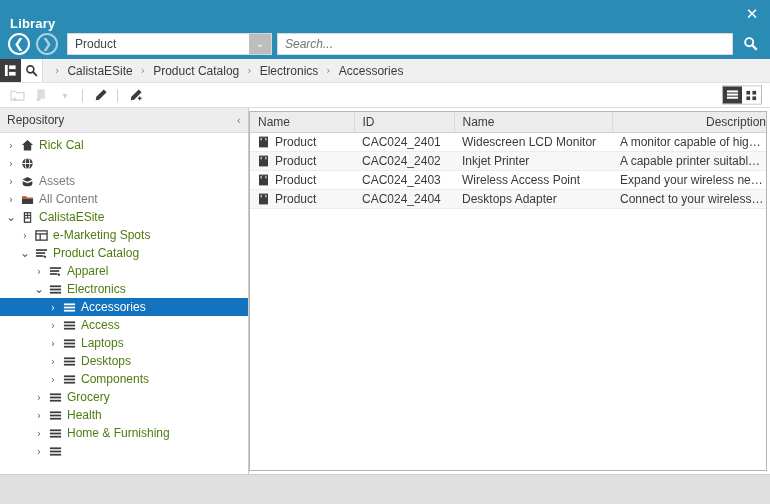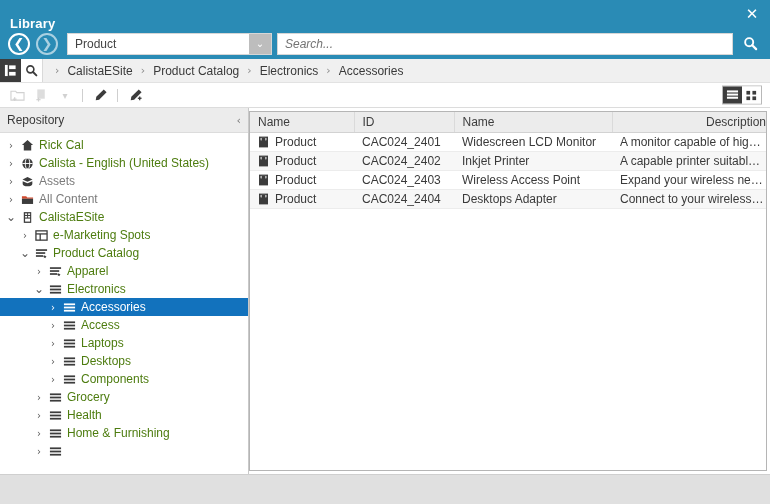--- a/index.html
+++ b/index.html
@@ -493,21 +493,20 @@
           </div>
           <div class="tnode" style="padding-left: 4px;">
             <span class="twist">›</span>
             <span class="ticon">
               <svg width="13" height="13" viewBox="0 0 14 14">
                 <circle cx="7" cy="7" r="5.6" fill="#3c3c3c"></circle>
                 <ellipse cx="7" cy="7" rx="2.4" ry="5.6" fill="none" stroke="#ffffff" stroke-width="1"></ellipse>
                 <line x1="1.4" y1="7" x2="12.6" y2="7" stroke="#ffffff" stroke-width="1"></line>
               </svg>
             </span>
-            <span class="tlabel">Calista - English (United States)</span>
           </div>
           <div class="tnode" style="padding-left: 4px;">
             <span class="twist">›</span>
             <span class="ticon">
               <svg width="13" height="13" viewBox="0 0 14 14">
                 <path d="M7 2.2l5.4 2.6L7 7.4 1.6 4.8z" fill="#3c3c3c"></path>
                 <path d="M1.8 6.6v3.1c0 1.4 2.3 2.5 5.2 2.5s5.2-1.1 5.2-2.5V6.6L7 9z" fill="#3c3c3c"></path>
               </svg>
             </span>
             <span class="tlabel muted">Assets</span>

